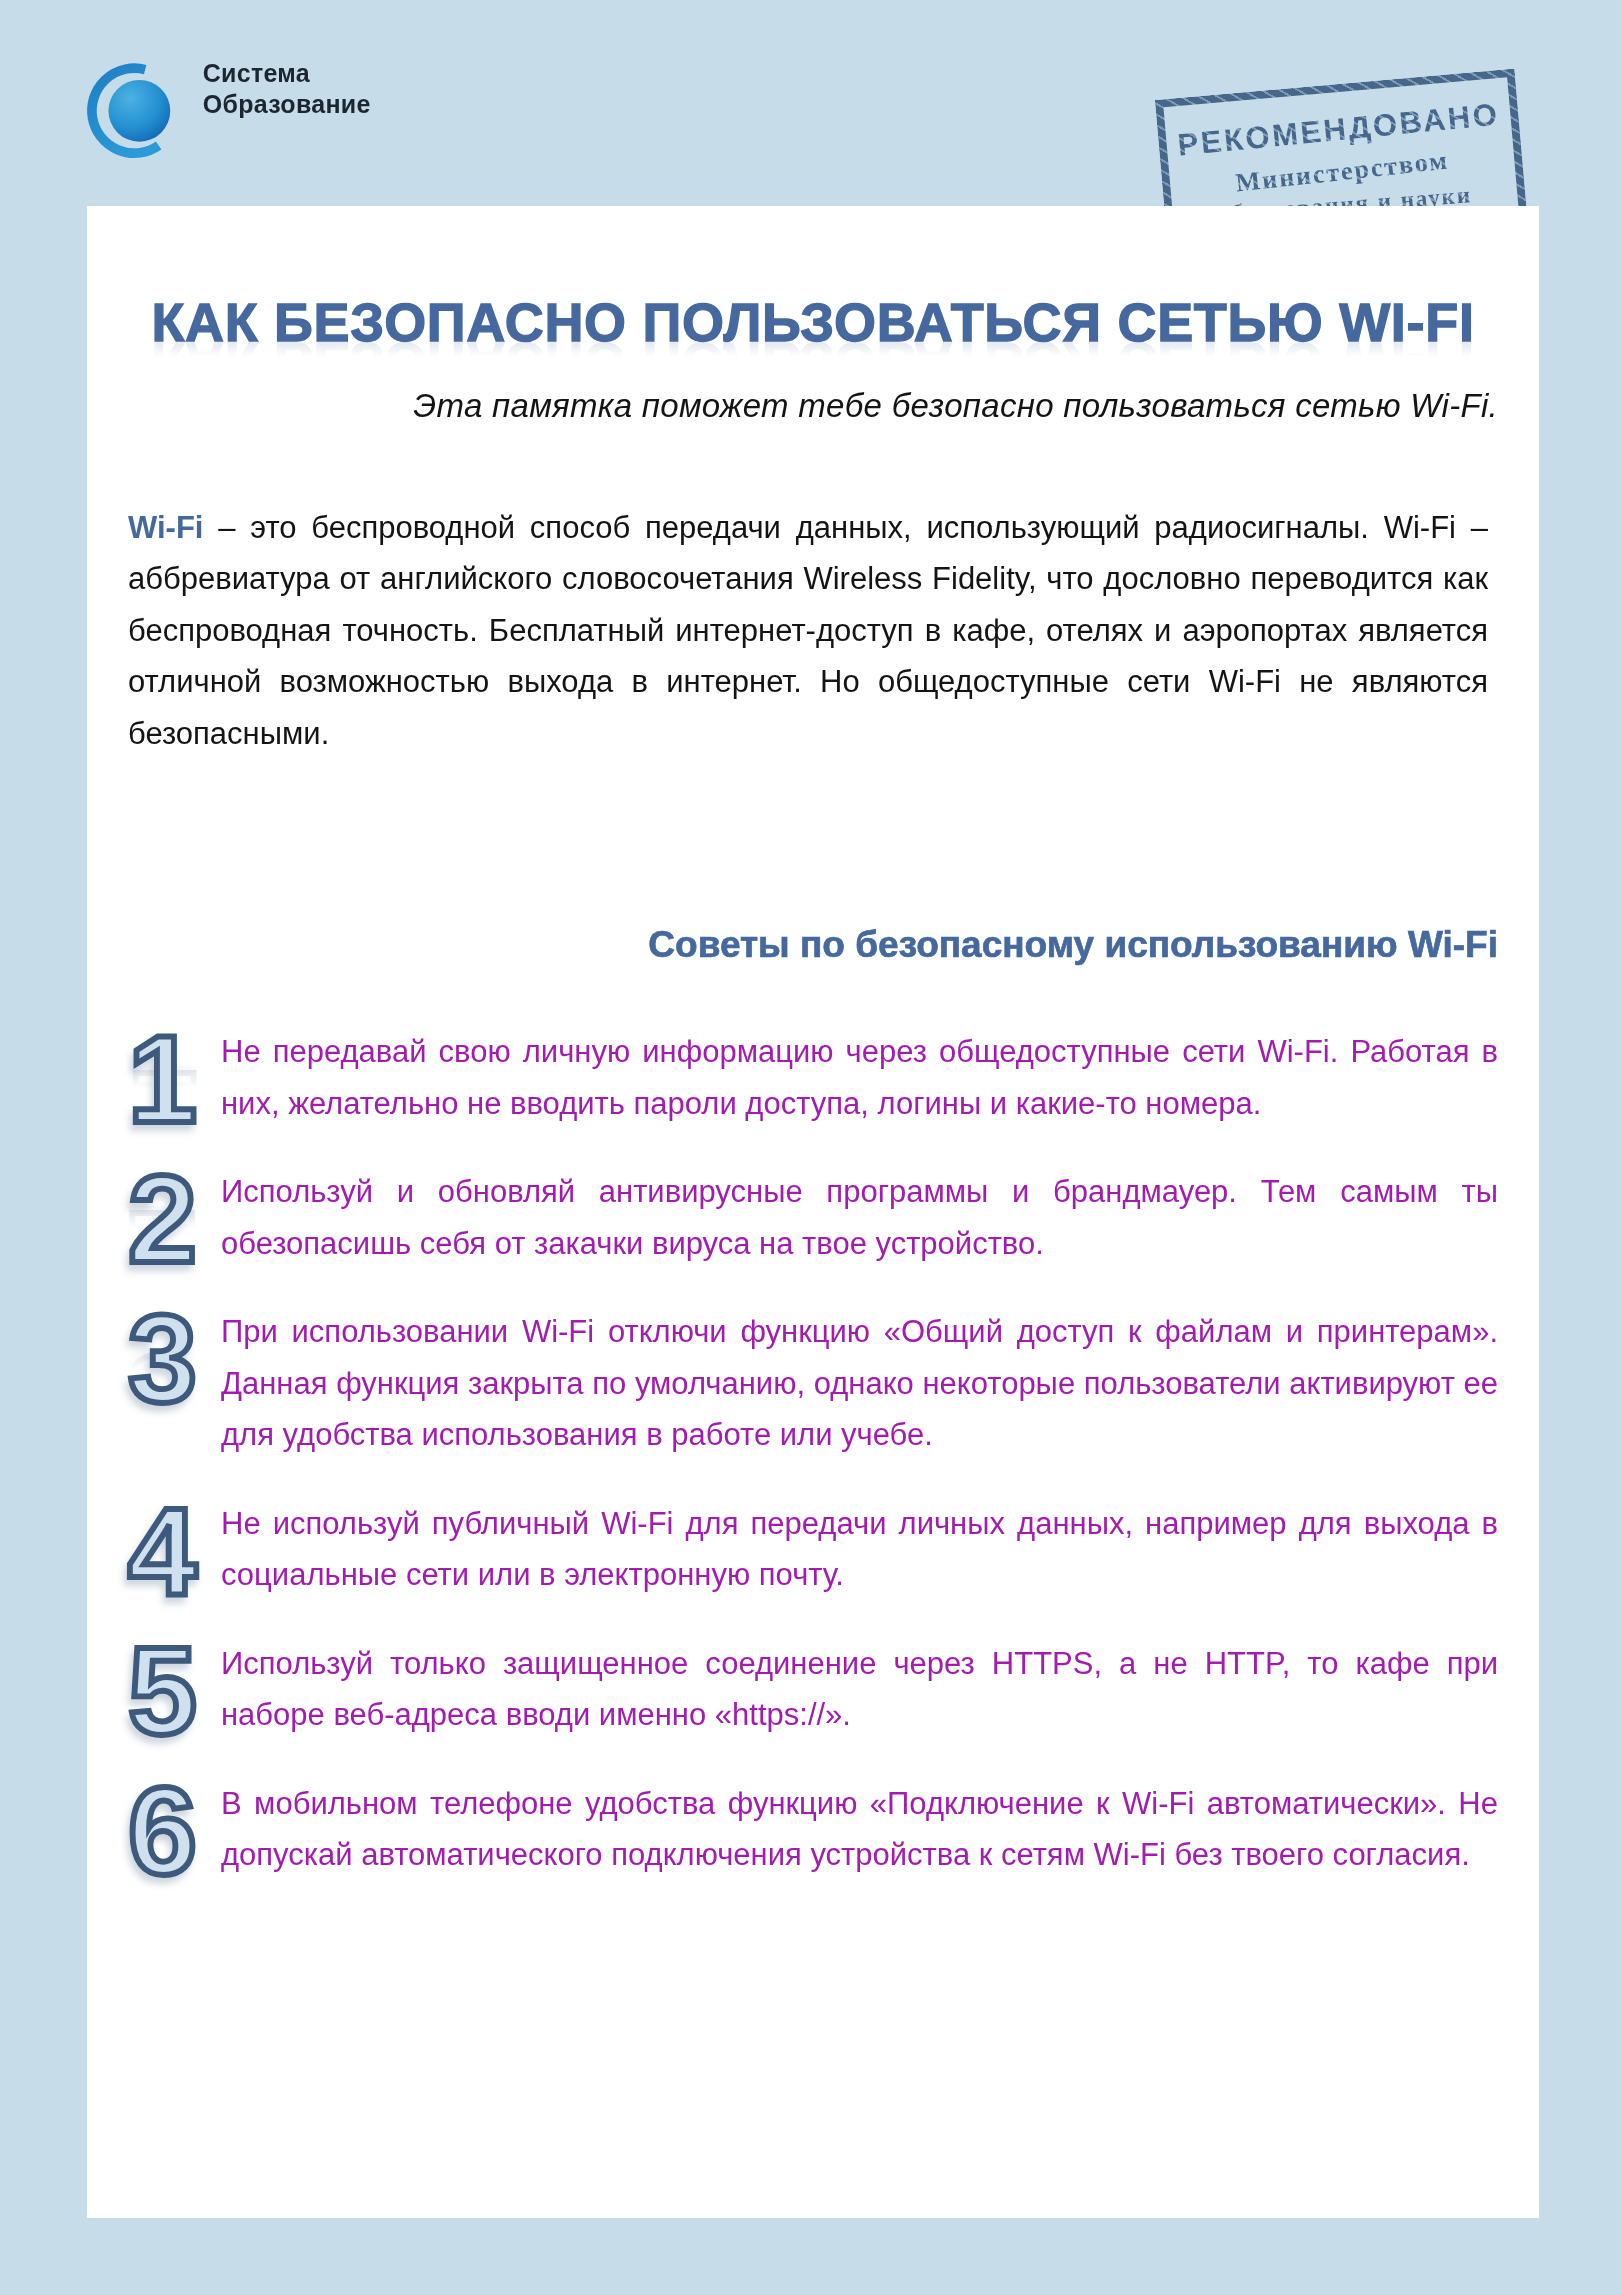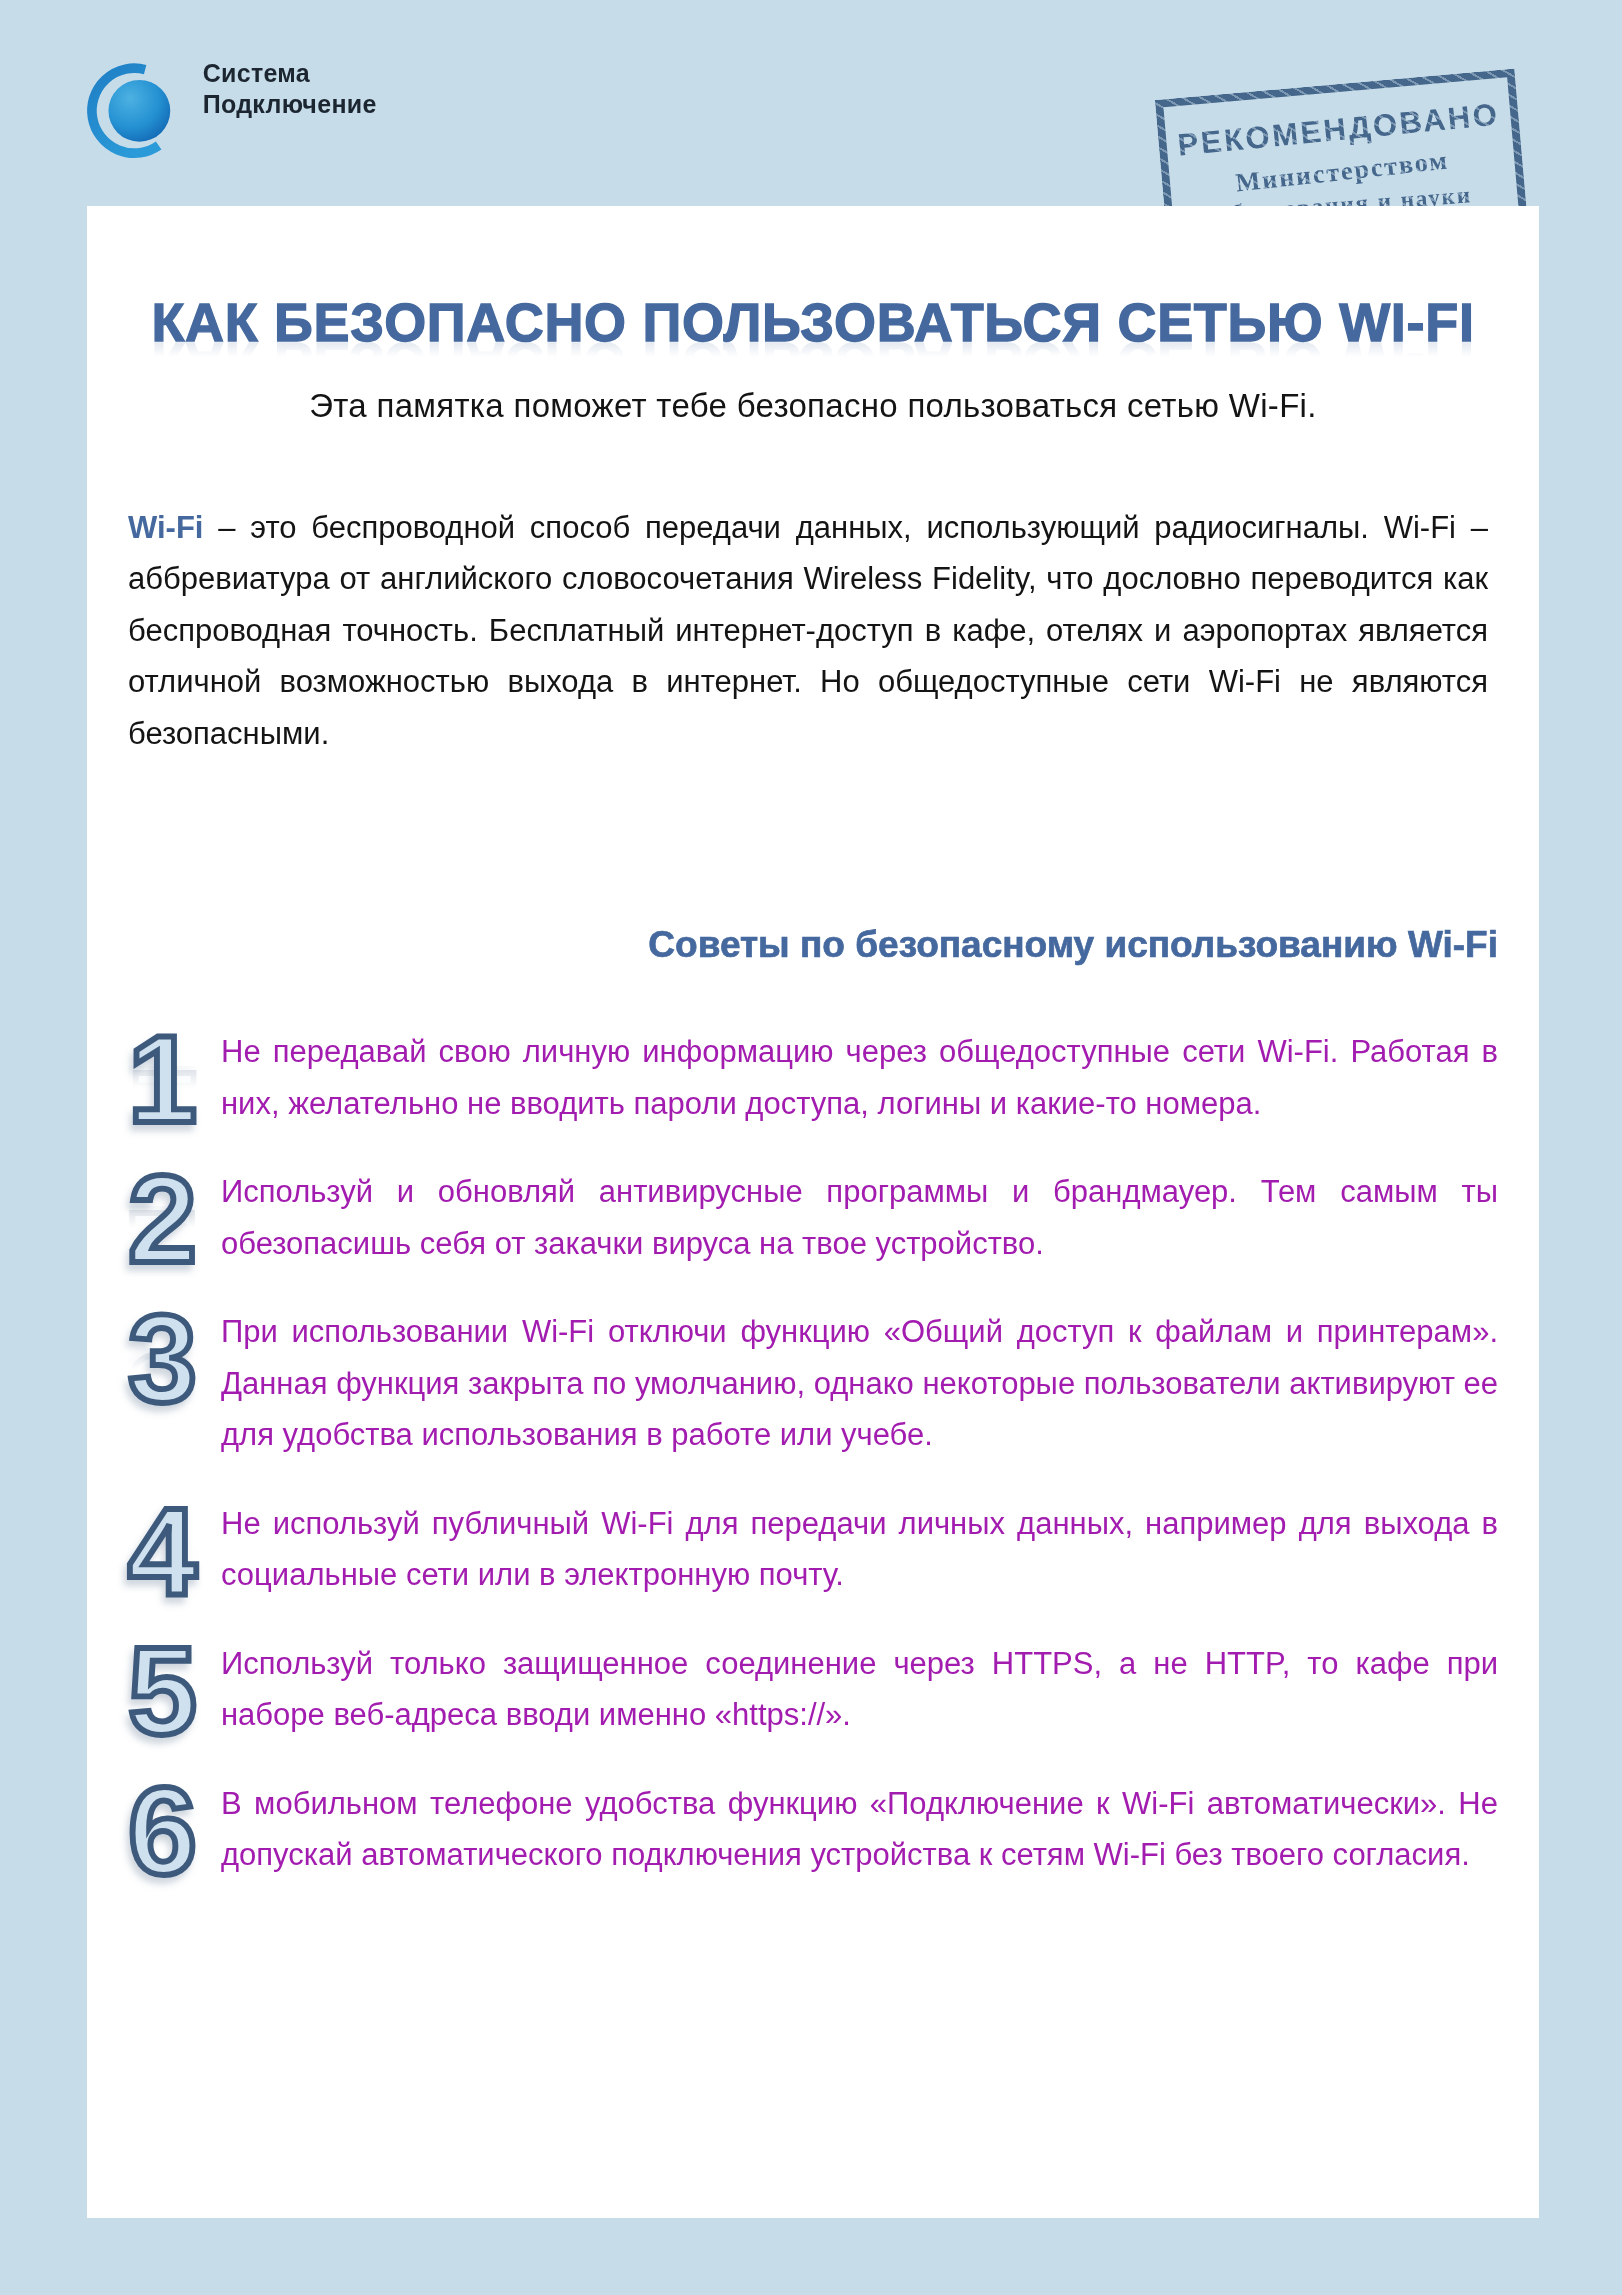--- a/index.html
+++ b/index.html
@@ -90,22 +90,23 @@
     font-size: 54px;
     font-weight: 700;
     letter-spacing: 0.7px;
     color: #45699e;
     -webkit-text-stroke: 1.3px #45699e;
     -webkit-box-reflect: below -22px linear-gradient(transparent 58%, rgba(0,0,0,0.25));
   }
 
   .doc-subtitle {
     margin: 34px 0 0 0;
-    text-align: center;
+    text-align: right;
     font-size: 33px;
+    font-style: italic;
     color: #141414;
     letter-spacing: 0.3px;
   }
 
   .intro {
     margin: 77px 10px 0 0;
     font-size: 31px;
     line-height: 1.66;
     text-align: justify;
     color: #141414;
@@ -169,21 +170,21 @@
           <stop offset="0" stop-color="#1f7ec5"></stop>
           <stop offset="1" stop-color="#2a9ad8"></stop>
         </linearGradient>
       </defs>
       <path d="M95 18 A66 66 0 1 0 116 136" fill="none" stroke="url(#arcGrad)" stroke-width="15"></path>
       <circle cx="86" cy="82" r="48" fill="url(#sphereGrad)"></circle>
     </svg>
   </span>
   <div class="logo-text">
     <div>Система</div>
-    <div>Подключение</div>
+    <div>Образование</div>
   </div>
 </div>
 
 <div class="stamp">
   <div class="stamp-line1">РЕКОМЕНДОВАНО</div>
   <div class="stamp-line2">Министерством</div>
   <div class="stamp-line3">образования и науки</div>
 </div>
 
 <div class="card">

